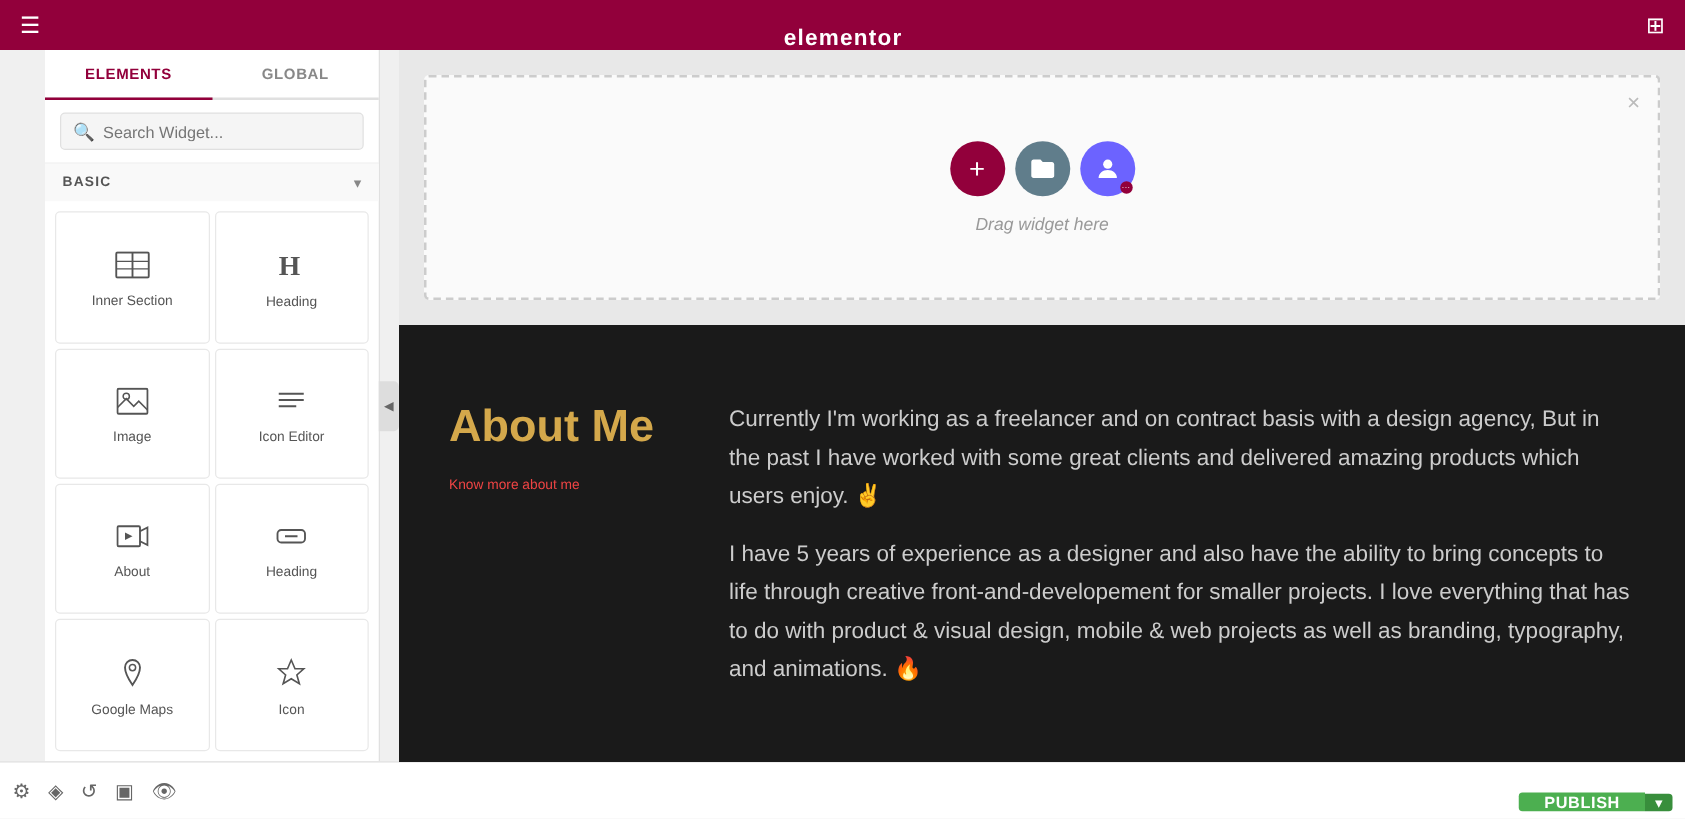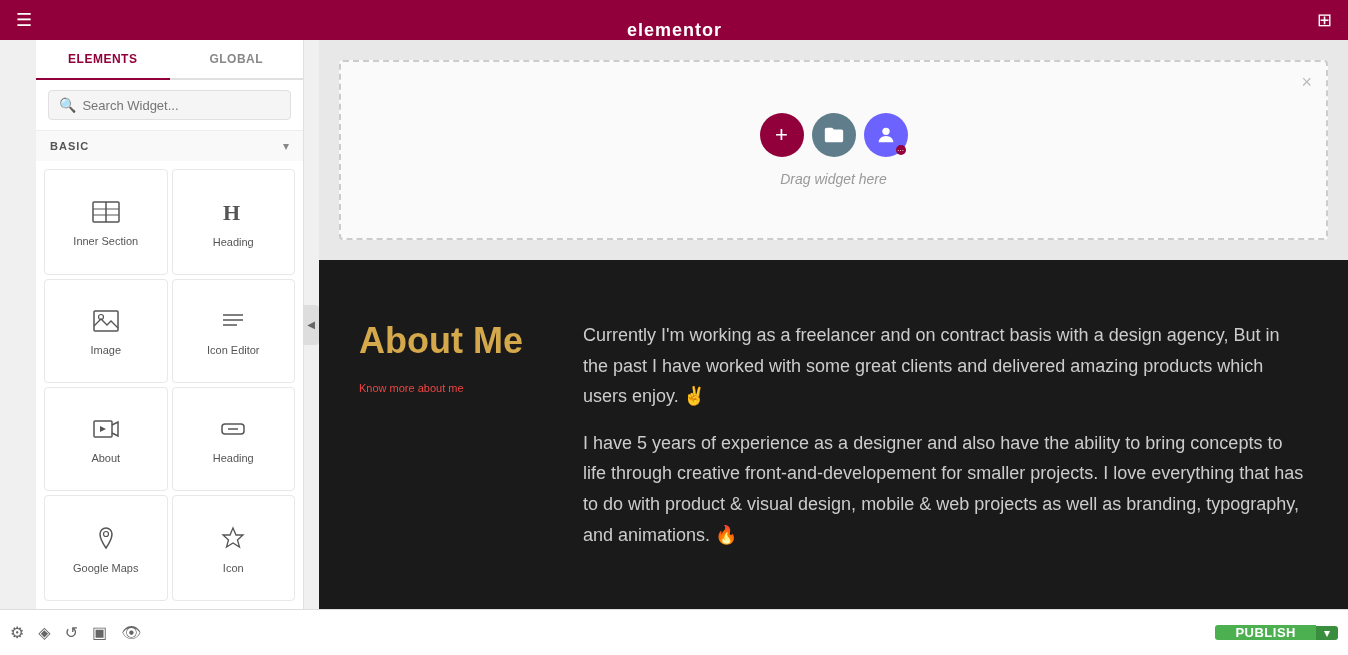--- a/index.html
+++ b/index.html
@@ -243,21 +243,21 @@
       border-top: 1px solid #ddd;
       display: flex;
       align-items: center;
       justify-content: space-between;
       padding: 0 10px;
       flex-shrink: 0;
     }
     .bottom-left { display: flex; align-items: center; gap: 14px; }
     .bottom-icon { color: #666; font-size: 16px; cursor: pointer; }
 
-    .publish-btn-group { display: flex; align-items: center; height: 32px; }
+    .publish-btn-group { display: flex; align-items: flex-end; height: 32px; }
     .publish-btn-main {
       background: #4CAF50;
       color: white;
       font-size: 13px;
       font-weight: 700;
       padding: 0 20px;
       border: none;
       cursor: pointer;
       border-radius: 3px 0 0 3px;
       letter-spacing: 0.5px;

